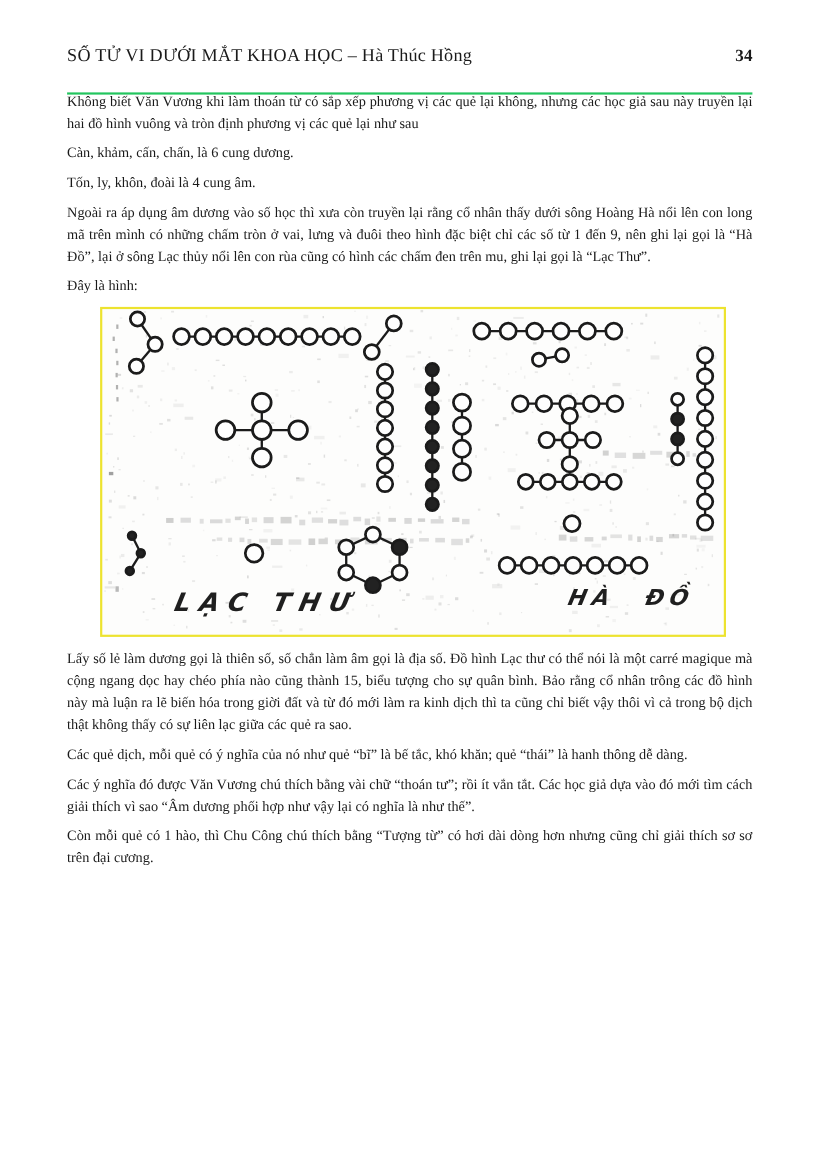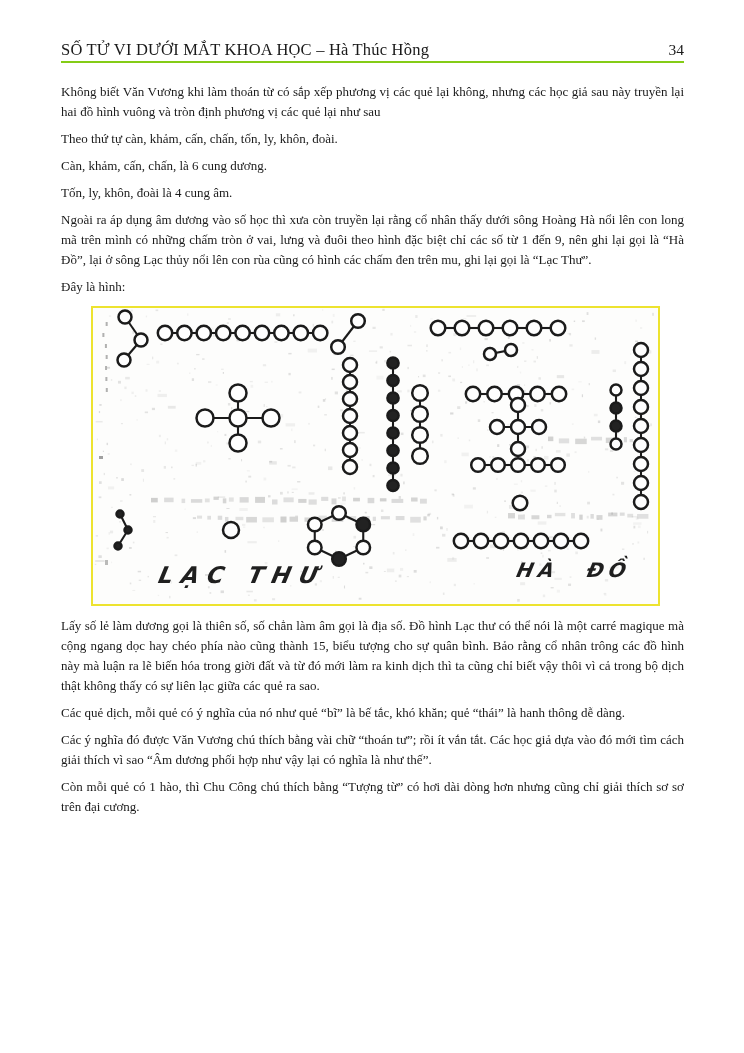--- a/index.html
+++ b/index.html
@@ -12,26 +12,26 @@
     font-family:"Liberation Serif", serif;
     color:#1a1a1a;
     overflow:hidden;
   }
   .header {
     position:absolute;
     left:61px; right:60px; top:40px;
     display:flex;
     justify-content:space-between;
     align-items:baseline;
-    padding-bottom:1px;
-    border-bottom:2px solid #84cc16;
+    padding-bottom:24px;
+    border-bottom:2px solid #22c55e;
     font-size:16.5px;
   }
   .header .title { letter-spacing:0.2px; }
-  .header .pagenum { font-size:15.5px; }
+  .header .pagenum { font-size:15.5px;font-weight:bold; }
   .content {
     position:absolute;
     left:61px; right:60px; top:82px;
   }
   .content p {
     font-size:13px;
     line-height:20px;
     text-align:justify;
     margin-bottom:7px;
   }
@@ -61,21 +61,20 @@
 <div class="page">
 
   <div class="header">
     <span class="title">SỐ TỬ VI DƯỚI MẮT KHOA HỌC – Hà Thúc Hồng</span>
     <span class="pagenum">34</span>
   </div>
 
   <div class="content">
     <div id="paras-before">
         <p>Không biết Văn Vương khi làm thoán từ có sắp xếp phương vị các quẻ lại không, nhưng các học giả sau này truyền lại hai đồ hình vuông và tròn định phương vị các quẻ lại như sau</p>
-        <p>Theo thứ tự càn, khảm, cấn, chấn, tốn, ly, khôn, đoài.</p>
         <p>Càn, khảm, cấn, chấn, là 6 cung dương.</p>
         <p>Tốn, ly, khôn, đoài là 4 cung âm.</p>
         <p>Ngoài ra áp dụng âm dương vào số học thì xưa còn truyền lại rằng cổ nhân thấy dưới sông Hoàng Hà nổi lên con long mã trên mình có những chấm tròn ở vai, lưng và đuôi theo hình đặc biệt chỉ các số từ 1 đến 9, nên ghi lại gọi là “Hà Đồ”, lại ở sông Lạc thủy nổi lên con rùa cũng có hình các chấm đen trên mu, ghi lại gọi là “Lạc Thư”.</p>
         <p>Đây là hình:</p>
       </div>
 
     <div class="figure-wrap">
       <svg id="fig-svg" width="565" height="296" viewBox="0 0 565 296">
           <rect x="326.09225023537874" y="151.78704977035522" width="3.19585542678833" height="2.3974311351776123" fill="#8a8a8a" opacity="0.24567786455154417"></rect>
           <rect x="386.0827350616455" y="152.16591215133667" width="1.364376163482666" height="1.0981233716011047" fill="#8a8a8a" opacity="0.1297893702983856"></rect>

